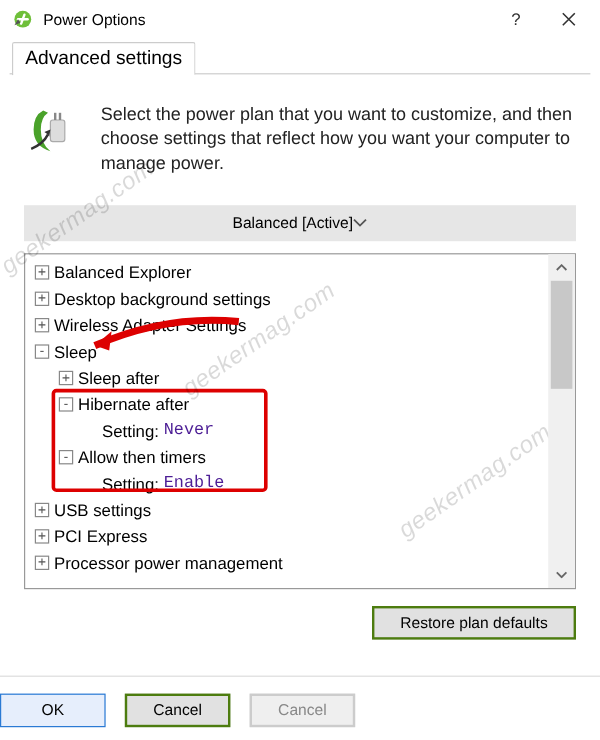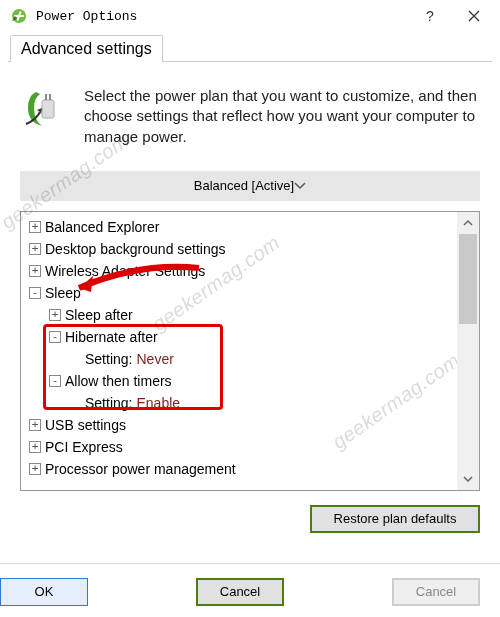--- a/index.html
+++ b/index.html
@@ -1,20 +1,20 @@
 <!DOCTYPE html>
 <html><head>
 <meta charset="utf-8">
 <style>
   * { box-sizing: border-box; font-family: "Segoe UI", Tahoma, sans-serif; }
   body { margin: 0; background: #fff; width: 500px; height: 617px; font-size: 13px; color: #000; }
 
   .titlebar { display: flex; align-items: center; height: 32px; padding: 0 4px 0 10px; }
   .titlebar .app-icon { width: 18px; height: 18px; margin-right: 8px; display:flex; align-items:center; justify-content:center; }
-  .titlebar .title { flex: 1; font-size: 13px; font-family: Liberation Mono, monospace; }
+  .titlebar .title { flex: 1; font-size: 13px; }
   .titlebar .help, .titlebar .close { width: 44px; height: 30px; display:flex; align-items:center; justify-content:center; color:#333; font-size:14px; }
   .titlebar .close { font-size:16px; }
 
   .tabstrip { margin: 2px 8px 0 8px; position: relative; border-bottom: 1px solid #ccc; height: 28px; }
   .tab { position: absolute; left: 2px; top: 1px; background: #fff; padding: 4px 10px 4px 10px; border: 1px solid #ccc; border-bottom: 1px solid #fff; font-size: 16px; border-radius: 2px 2px 0 0; }
 
   .content { padding: 24px 20px 10px 20px; }
   .intro { display:flex; gap: 16px; }
   .intro .big-icon { width: 48px; height: 48px; flex-shrink:0; display:flex; align-items:flex-start; justify-content:center; }
   .intro p { margin:0; font-size: 15px; line-height: 1.35; color:#222; }
@@ -29,31 +29,31 @@
   .sb-track { flex:1; background:#f0f0f0; position:relative; }
   .sb-thumb { position:absolute; left:2px; right:2px; top:0; height:90px; background:#c8c8c8; }
 
   .node { display:flex; align-items:center; padding-left: 6px; }
   .node.d1 { padding-left: 26px; }
   .node.d2 { padding-left: 46px; }
   .expander { width: 12px; height: 12px; border:1px solid #888; color:#555; font-size:11px; line-height:9px; text-align:center; margin-right:4px; font-family:monospace; }
   .expander.none { border:none; }
   .label {  }
   .setting-label { color:#000; }
-  .setting-value { color:#7f1d1d; margin-left:4px; }
+  .setting-value { color:#4c1d95; margin-left:4px;font-family:Liberation Mono, monospace; }
 
   .highlight-box { position:absolute; border:3px solid #d00; border-radius:4px; pointer-events:none; }
 
   .row-restore { display:flex; justify-content:flex-end; margin-top: 14px; }
   .btn { height:28px; padding: 0 16px; background:#e1e1e1; border:2px solid #4d7c0f; display:inline-flex; align-items:center; justify-content:center; font-size:13px; cursor:default; }
   .btn.restore { width: 170px; }
 
   .divider { border-top:1px solid #ddd; margin: 20px 0 0 0; }
 
-  .footer { display:flex; justify-content:space-between; gap:16px; padding: 14px 20px 0 0; }
+  .footer { display:flex; justify-content:flex-start; gap:16px; padding: 14px 20px 0 0; }
   .btn.ok { background:#e6eefc; border:1px solid #2a7ad4; width:88px; }
   .btn.cancel { width:88px; }
   .btn.apply { width:88px; color:#888; border-color:#ccc; background:#efefef; }
 
   .watermark { position:absolute; color:rgba(0,0,0,0.15); font-size:20px; transform:rotate(-35deg); pointer-events:none; font-style:italic; letter-spacing:0.5px; }
 
   
   .arrow-svg { position:absolute; pointer-events:none; }
 </style>
 </head>

